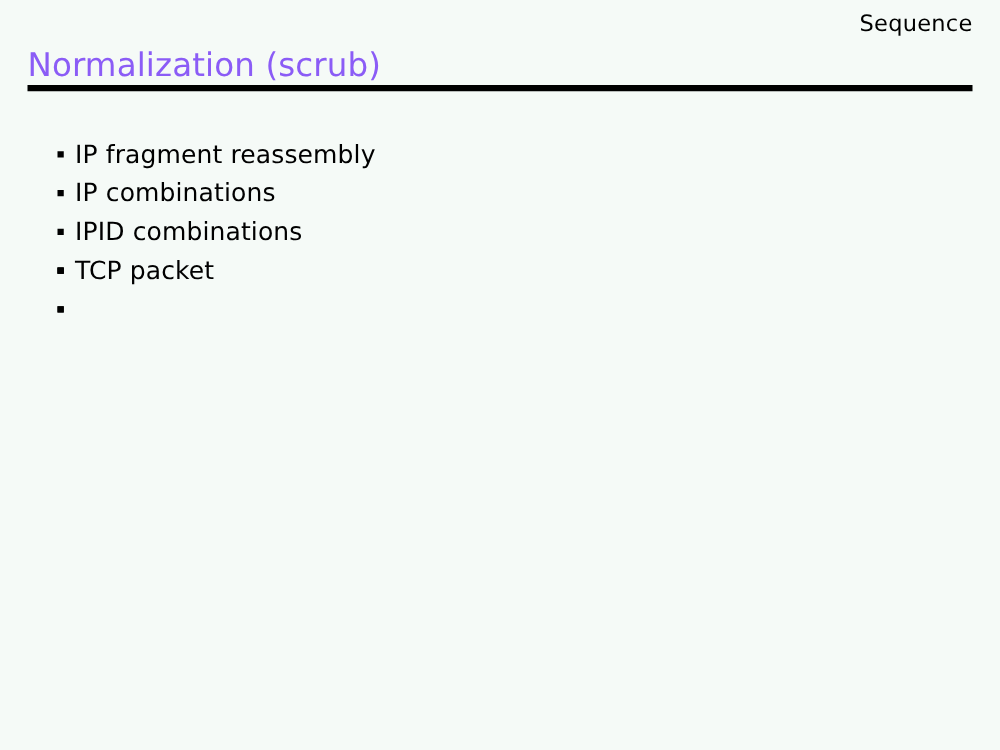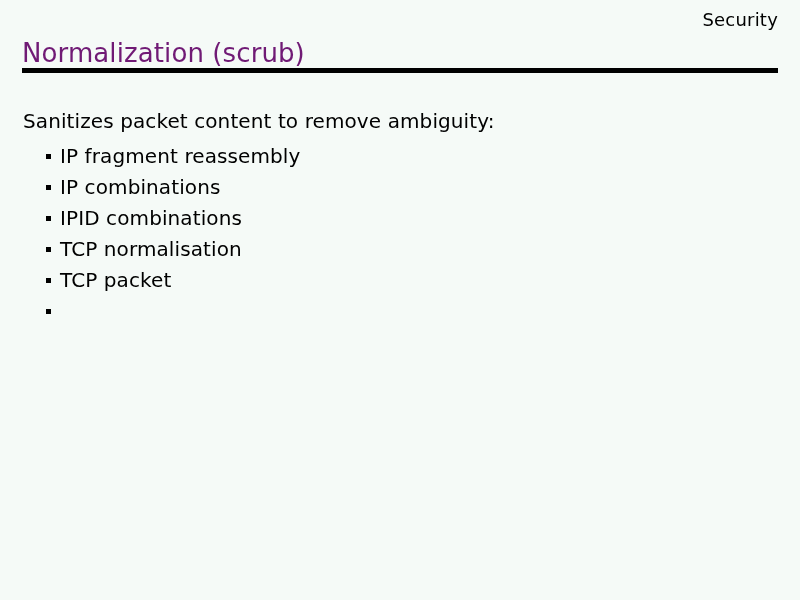--- a/index.html
+++ b/index.html
@@ -37,21 +37,21 @@
   }
 
   
   .slide-title {
     position: absolute;
     top: 38px;
     left: 22px;
     font-size: 26px;
     line-height: 30px;
     letter-spacing: 0.1px;
-    color: #701a75;
+    color: #8b5cf6;
     white-space: nowrap;
   }
 
   
   .title-rule {
     position: absolute;
     top: 68px;
     left: 22px;
     width: 756px;
     height: 5px;
@@ -103,50 +103,48 @@
 
   .bullet-text {
     display: inline-block;
   }
 </style>
 </head>
 <body>
 
 <div class="slide">
 
-  <div class="slide-header">Security</div>
+  <div class="slide-header">Sequence</div>
 
   <div class="slide-title">Normalization (scrub)</div>
 
   <div class="title-rule"></div>
 
   <div class="slide-body">
 
-    <p class="intro-line">Sanitizes packet content to remove ambiguity:</p>
 
     <ul class="bullet-list">
 
       <li class="bullet-item">
         <span class="bullet-marker"></span>
         <span class="bullet-text">IP fragment reassembly</span>
       </li>
 
       <li class="bullet-item">
         <span class="bullet-marker"></span>
         <span class="bullet-text">IP combinations</span>
       </li>
 
       <li class="bullet-item">
         <span class="bullet-marker"></span>
         <span class="bullet-text">IPID combinations</span>
       </li>
 
       <li class="bullet-item">
         <span class="bullet-marker"></span>
-        <span class="bullet-text">TCP normalisation</span>
       </li>
 
       <li class="bullet-item">
         <span class="bullet-marker"></span>
       </li>
 
       <li class="bullet-item">
         <span class="bullet-marker"></span>
         <span class="bullet-text">TCP packet</span>
       </li>

